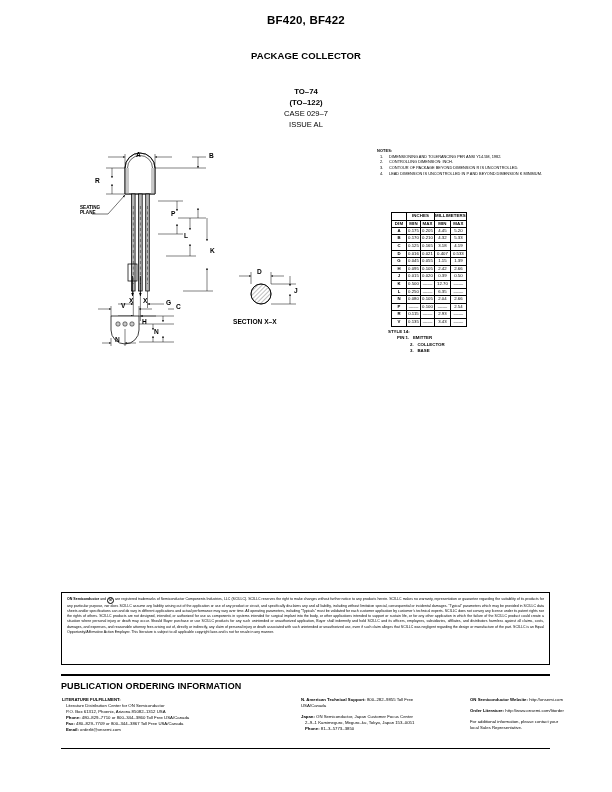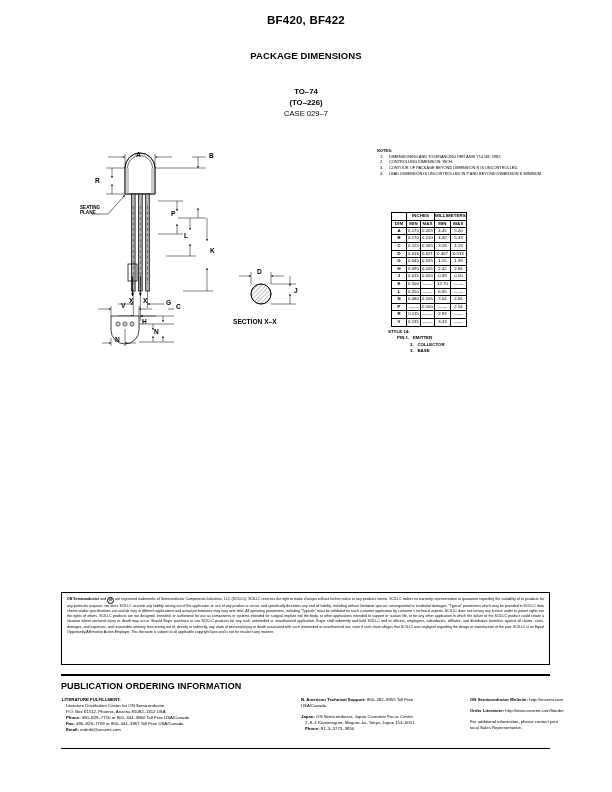--- a/index.html
+++ b/index.html
@@ -66,26 +66,27 @@
   .indent{padding-left:4px;}
   .gap{height:5px;}
   #docnum{position:absolute;left:0;top:752px;width:550px;text-align:right;font-size:8.5px;font-weight:bold;}
 </style>
 </head>
 <body>
 
 <div class="page">
 
   <div class="title" id="doc-title">BF420, BF422</div>
-  <div class="title" id="pkg-title">PACKAGE DIMENSIONS</div>
+  <div class="title" id="pkg-title">PACKAGE COLLECTOR</div>
 
   <div class="case-block" style="top:86px;">
     <div class="b">TO–74</div>
-    <div class="b">(TO–226)</div>
+    <div class="b">(TO–122)</div>
     <div>CASE 029–7</div>
+    <div>ISSUE AL</div>
   </div>
 
   <div id="notes">
     <div class="nh">NOTES:</div>
     <ol>
       <li>
         <span class="num">1.</span>
         <span>DIMENSIONING AND TOLERANCING PER ANSI Y14.5M, 1982.</span>
       </li>
       <li>

